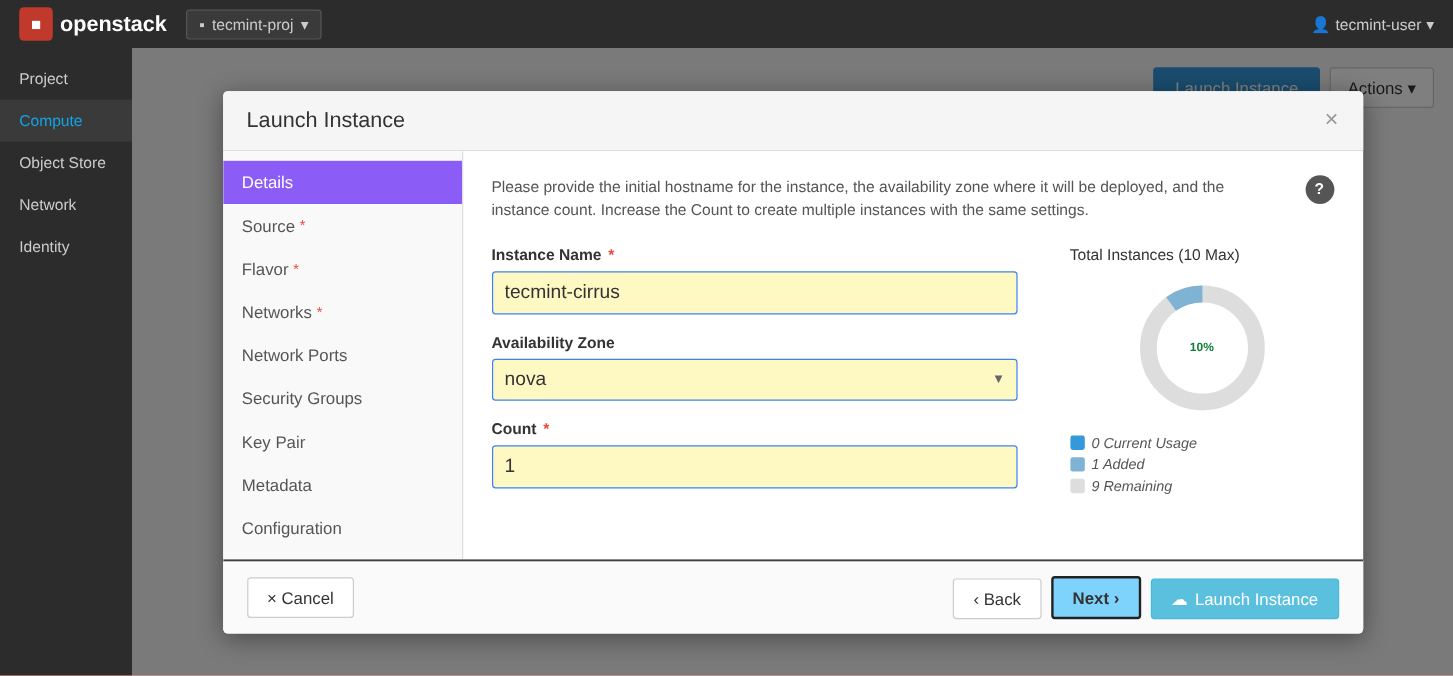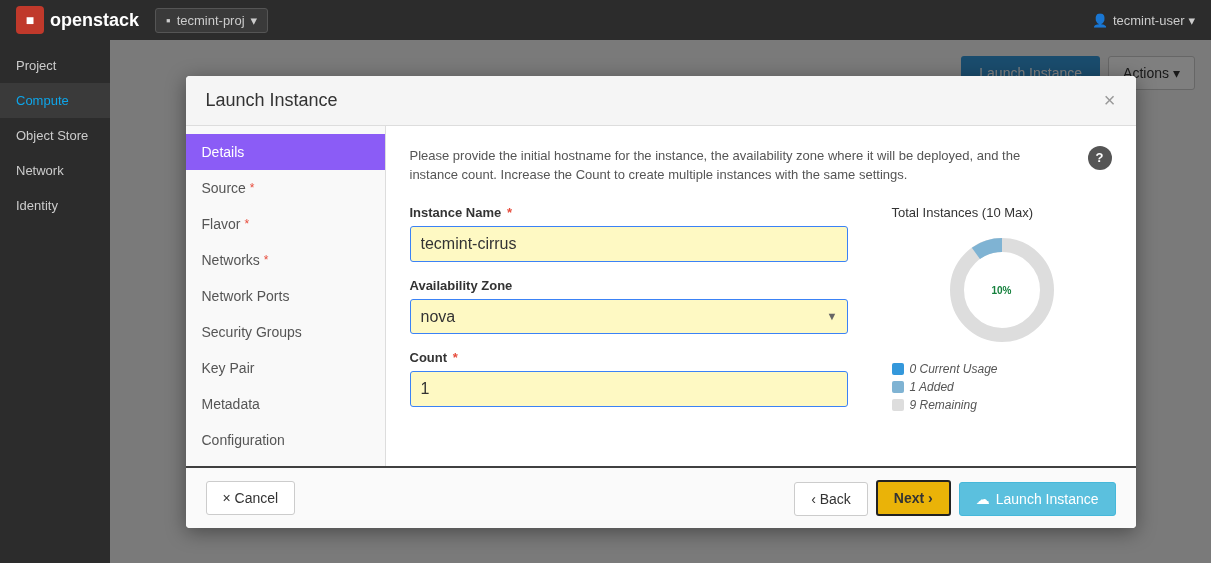--- a/index.html
+++ b/index.html
@@ -320,21 +320,21 @@
       display: inline-flex;
       align-items: center;
       gap: 6px;
     }
     .btn-default {
       background: white;
       border-color: #ccc;
       color: #333;
     }
     .btn-next {
-      background: #eab308;
+      background: #7dd3fc;
       border: 2px solid #222;
       color: #333;
       font-weight: 600;
     }
     .btn-launch {
       background: #5bc0de;
       border-color: #46b8da;
       color: white;
     }
 

